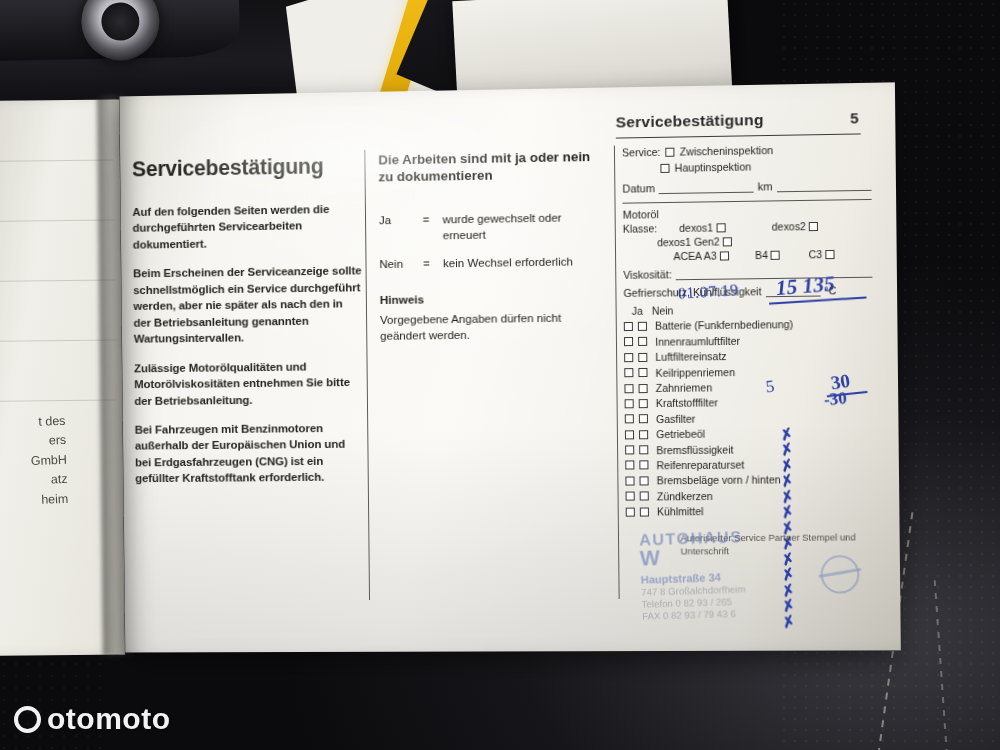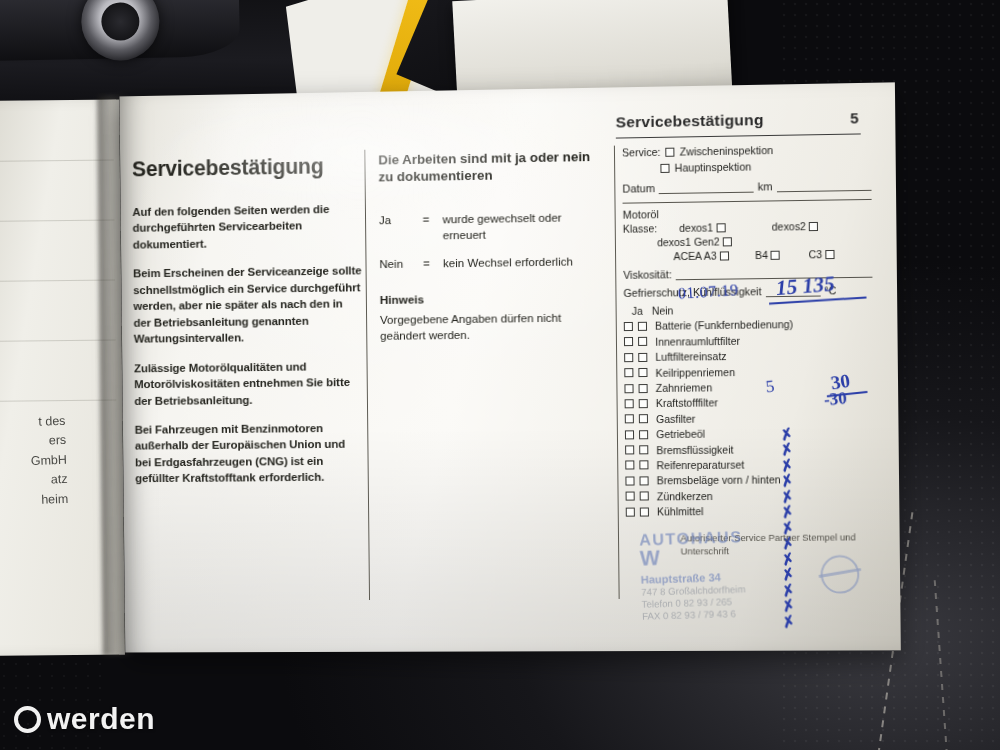--- a/index.html
+++ b/index.html
@@ -542,15 +542,15 @@
         <div class="sm">FAX  0 82 93 / 79 43 6</div>
         <div class="opel-ring"></div>
       </div>
     </div>
   </div>
 
   <div class="glare"></div>
 
   <div class="watermark">
     <span class="wm-dot"></span>
-    <span>werden</span>
+    <span>otomoto</span>
   </div>
 </div>
 
 </body></html>

